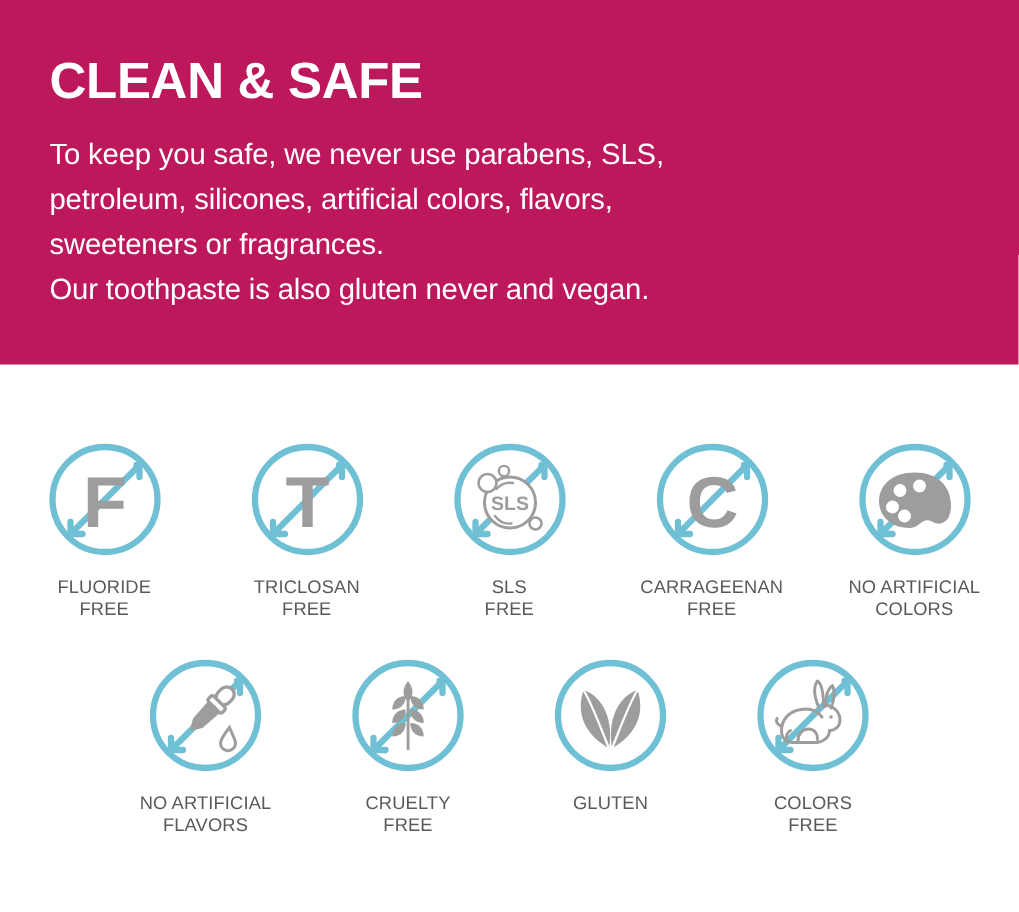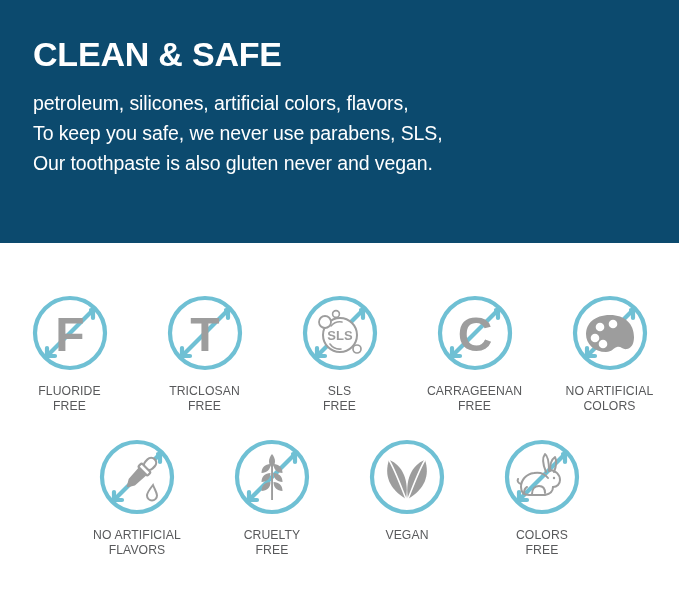--- a/index.html
+++ b/index.html
@@ -5,21 +5,21 @@
   html,body{margin:0;padding:0;}
   body{
     width:679px;height:608px;background:#ffffff;overflow:hidden;
     font-family:"Liberation Sans","DejaVu Sans",sans-serif;
   }
   .page{position:relative;width:679px;height:608px;}
 
   
   .banner{
     position:absolute;left:0;top:0;width:679px;height:243px;
-    background:#0c4a6e;
+    background:#be185d;
     box-sizing:border-box;
     padding:34px 30px 0 33px;
   }
   .banner-title{
     color:#ffffff;
     font-size:34px;
     font-weight:bold;
     letter-spacing:-0.2px;
     line-height:40px;
     margin:0 0 14px 0;
@@ -71,22 +71,23 @@
   }
 </style>
 </head>
 <body>
 
 <div class="page">
 
   <div class="banner">
     <div class="banner-title">CLEAN &amp; SAFE</div>
     <div class="banner-body">
+      <div>To keep you safe, we never use parabens, SLS,</div>
       <div>petroleum, silicones, artificial colors, flavors,</div>
-      <div>To keep you safe, we never use parabens, SLS,</div>
+      <div>sweeteners or fragrances.</div>
       <div>Our toothpaste is also gluten never and vegan.</div>
     </div>
   </div>
 
   <div class="badges">
 
     <div class="badge-row row-1">
 
       <div class="badge">
         <div class="badge-mark">
@@ -235,21 +236,21 @@
           <svg viewBox="0 0 80 80">
             <circle cx="40" cy="40" r="35" fill="none" stroke="#6fc0d4" stroke-width="4.2"></circle>
 
             <path d="M39 62 C22 52 17 38 22 23 C36 28 42 44 39 62 Z" fill="#9d9d9d"></path>
             <path d="M39 62 C33 47 28 33 22 23" fill="none" stroke="#ffffff" stroke-width="1.5"></path>
 
             <path d="M41 62 C58 52 63 38 58 23 C44 28 38 44 41 62 Z" fill="#9d9d9d"></path>
             <path d="M41 62 C47 47 52 33 58 23" fill="none" stroke="#ffffff" stroke-width="1.5"></path>
           </svg>
         </div>
-        <div class="badge-label">VEGAN</div>
+        <div class="badge-label">GLUTEN</div>
       </div>
 
       <div class="badge">
         <div class="badge-mark">
           <svg viewBox="0 0 80 80">
             <circle cx="40" cy="40" r="35" fill="none" stroke="#6fc0d4" stroke-width="4.2"></circle>
             <line x1="17" y1="63" x2="63" y2="17" stroke="#6fc0d4" stroke-width="4.2"></line>
             <path d="M61 17 L63 17 L63 25" fill="none" stroke="#6fc0d4" stroke-width="4.2" stroke-linecap="round" stroke-linejoin="round"></path>
             <path d="M17 55 L17 63 L25 63" fill="none" stroke="#6fc0d4" stroke-width="4.2" stroke-linecap="round" stroke-linejoin="round"></path>
             <g fill="none" stroke="#9d9d9d" stroke-width="2" stroke-linecap="round" stroke-linejoin="round">

